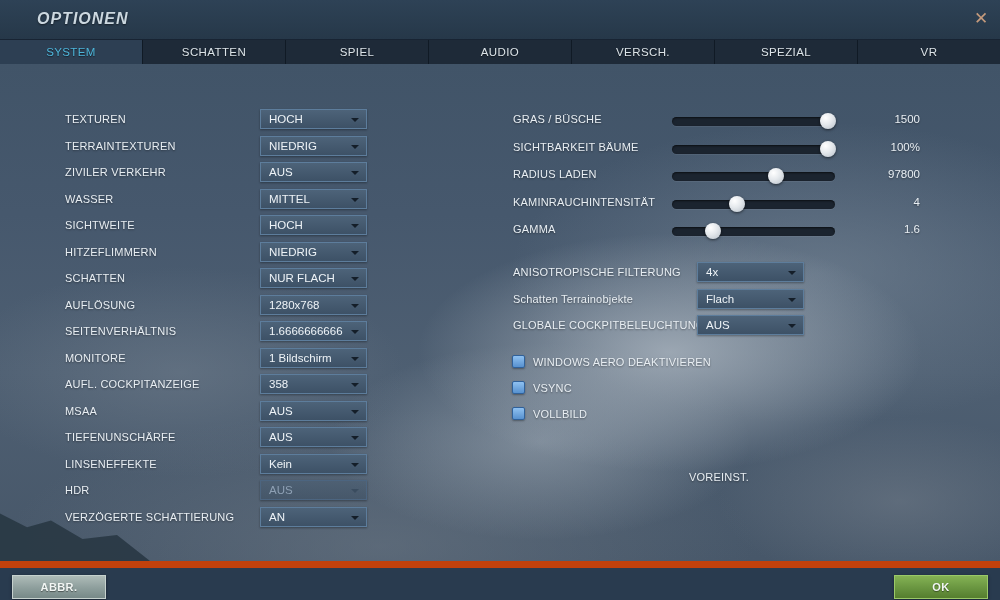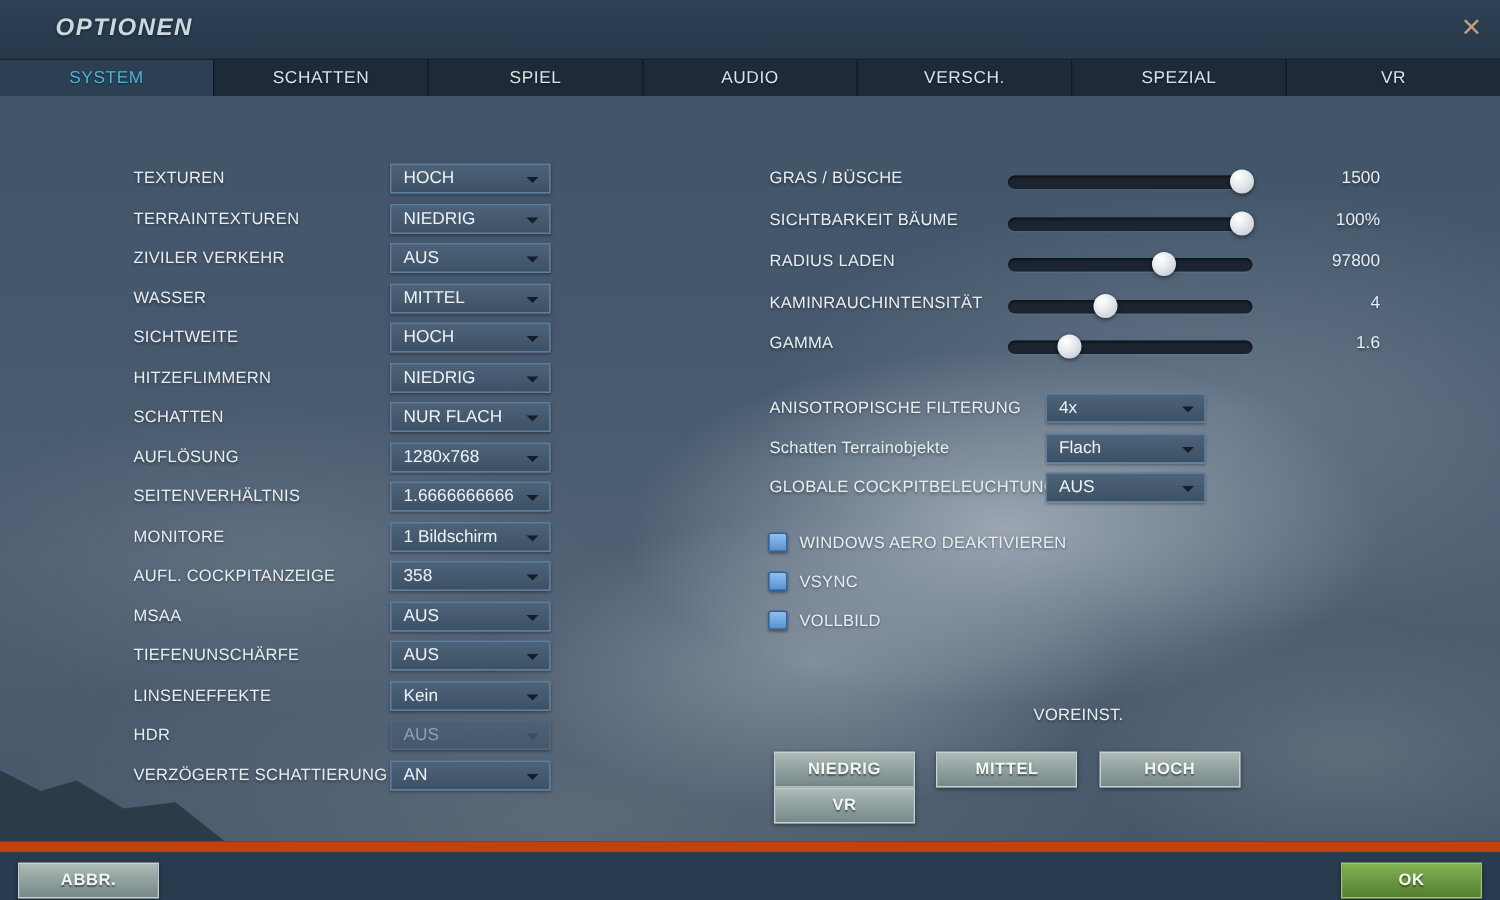--- a/index.html
+++ b/index.html
@@ -79,21 +79,21 @@
   .select.disabled {
     background:linear-gradient(180deg, rgba(73,94,115,.55), rgba(58,77,97,.55));
     border-color:#4c6580;
   }
   .select.disabled .val { color:#8ea0b4; }
   .select.disabled .arrow { border-top-color:#3a4c5f; }
 
   
   .left-rows { position:absolute; left:0; top:42px; }
   .lrow { position:relative; height:26.5px; width:500px; }
-  .lrow .label { position:absolute; left:89px; top:7px; }
+  .lrow .label { position:absolute; left:65px; top:7px; }
   .lrow .select { left:260px; top:3px; }
 
   
   .slider-rows { position:absolute; left:0; top:42px; }
   .srow { position:relative; height:27.5px; width:1000px; }
   .srow .label { position:absolute; left:513px; top:7px; }
   .track {
     position:absolute; left:672px; top:11px; width:163px; height:9px;
     background:#1b242f; border-radius:5px; cursor:pointer;
     box-shadow:inset 0 1px 2px rgba(0,0,0,.6), 0 1px 0 rgba(255,255,255,.06);
@@ -358,26 +358,20 @@
         <div class="checkbox"></div>
         <span class="label">VSYNC</span>
       </div>
       <div class="crow">
         <div class="checkbox"></div>
         <span class="label">VOLLBILD</span>
       </div>
     </div>
 
     <div class="preset-title label">VOREINST.</div>
-    <div class="preset-row">
-      <div class="btn">NIEDRIG</div>
-      <div class="btn">MITTEL</div>
-      <div class="btn">HOCH</div>
-      <div class="btn">VR</div>
-    </div>
   </div>
 
   <div class="footer">
     <div class="btn cancel-btn">ABBR.</div>
     <div class="btn ok-btn">OK</div>
   </div>
 
 </div>
 
 </body></html>

